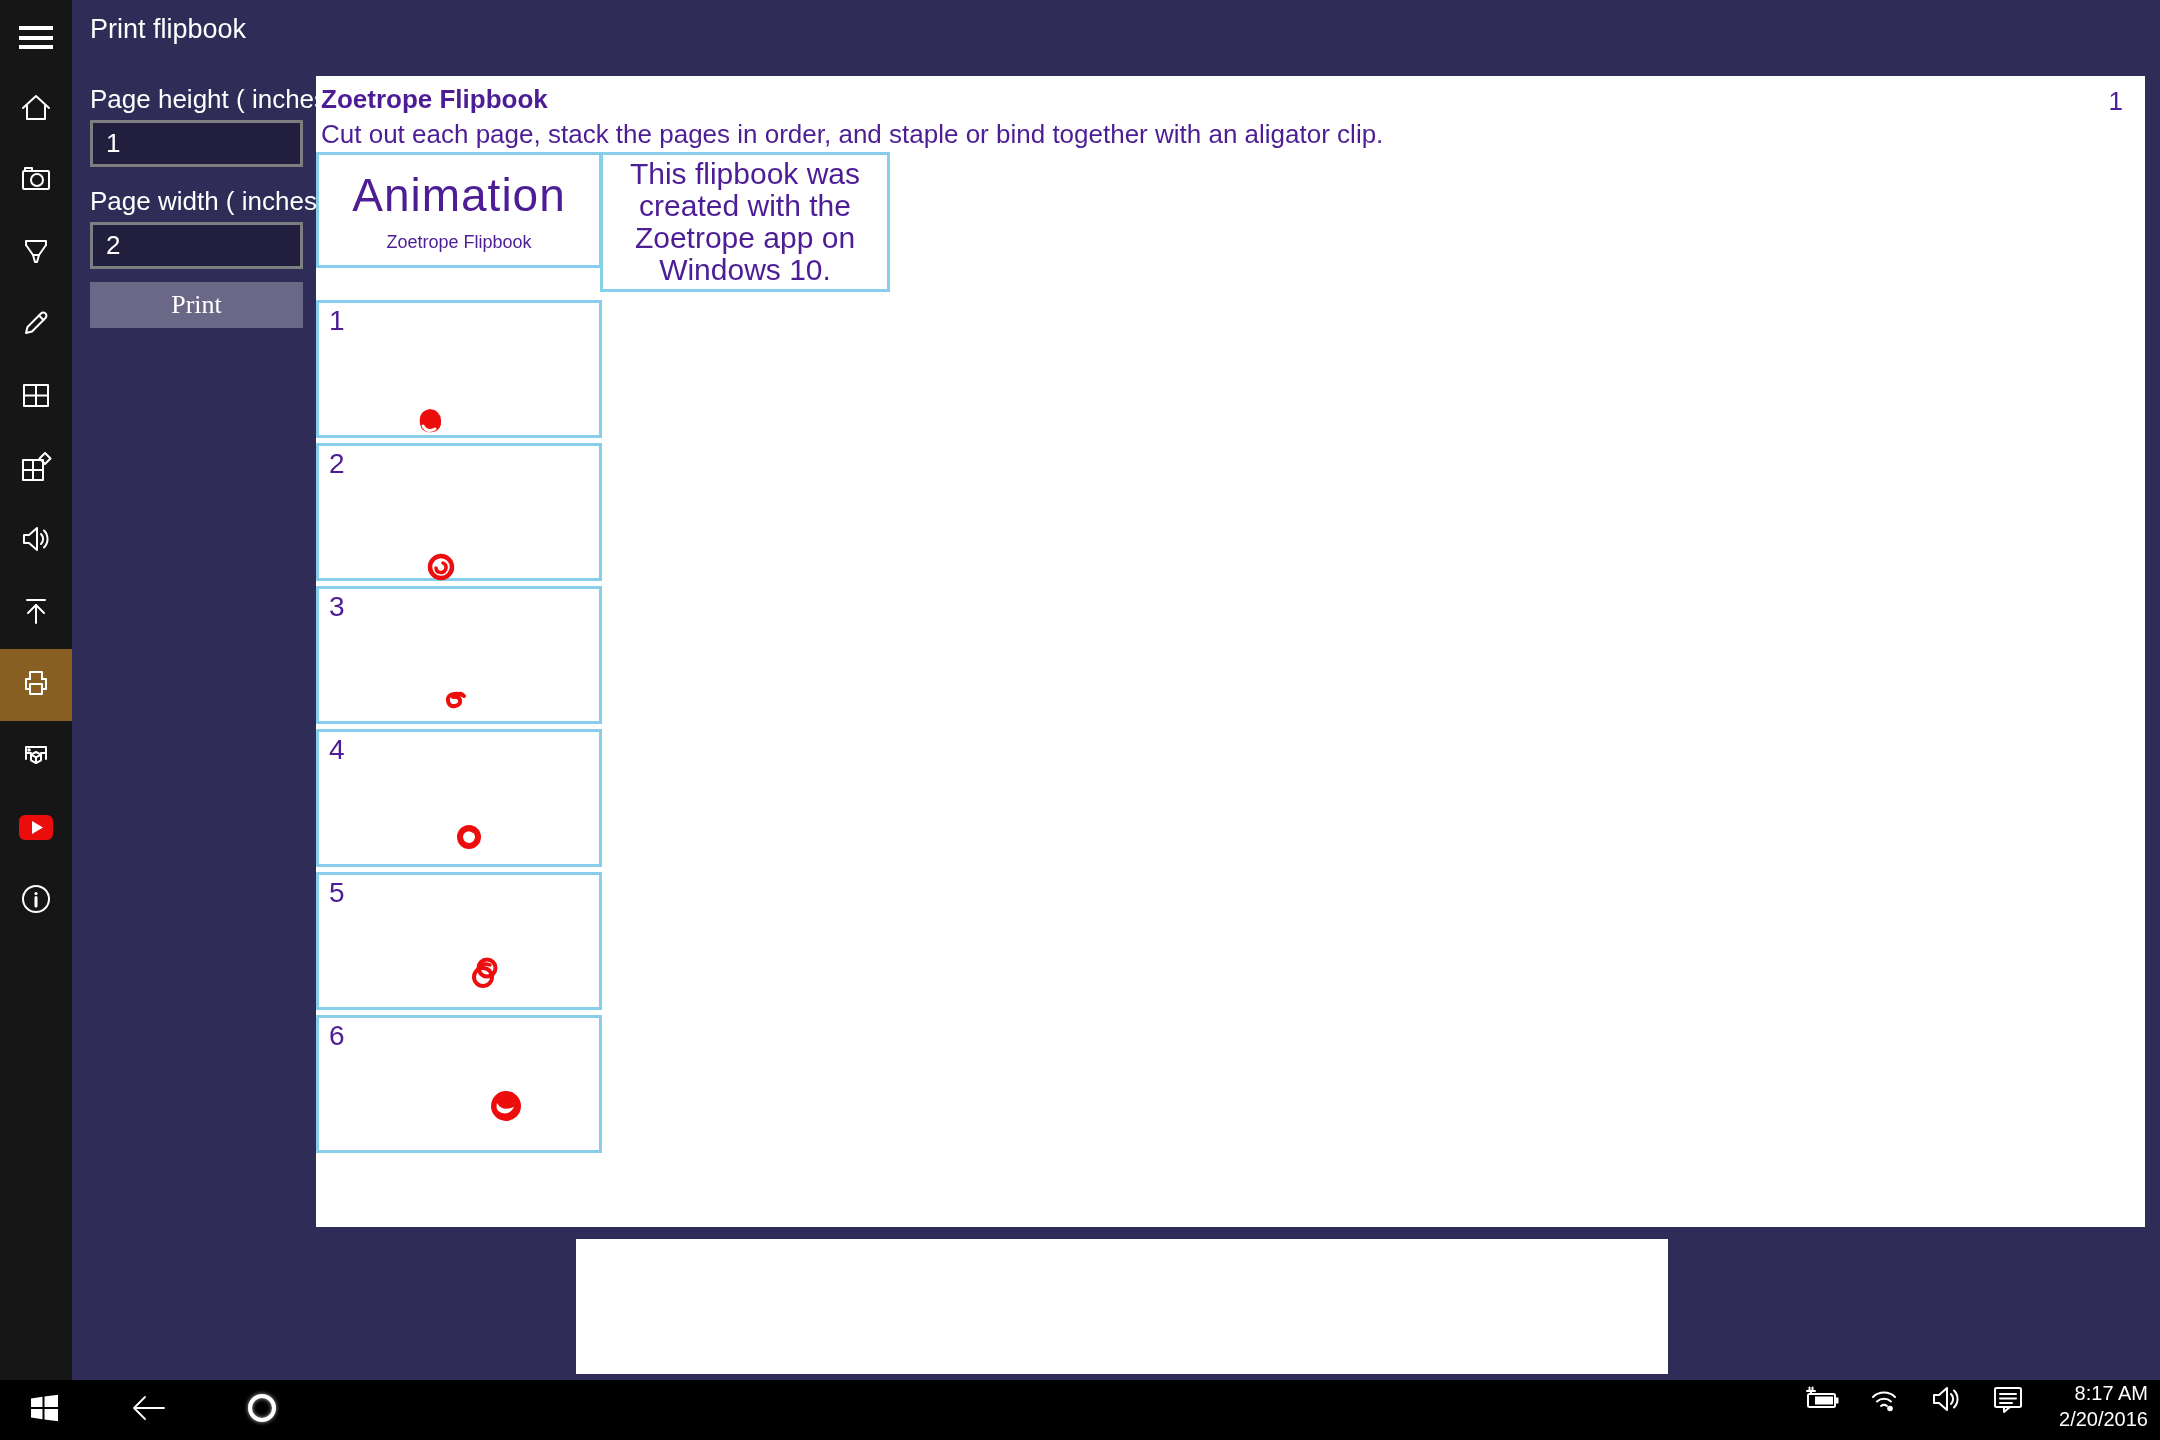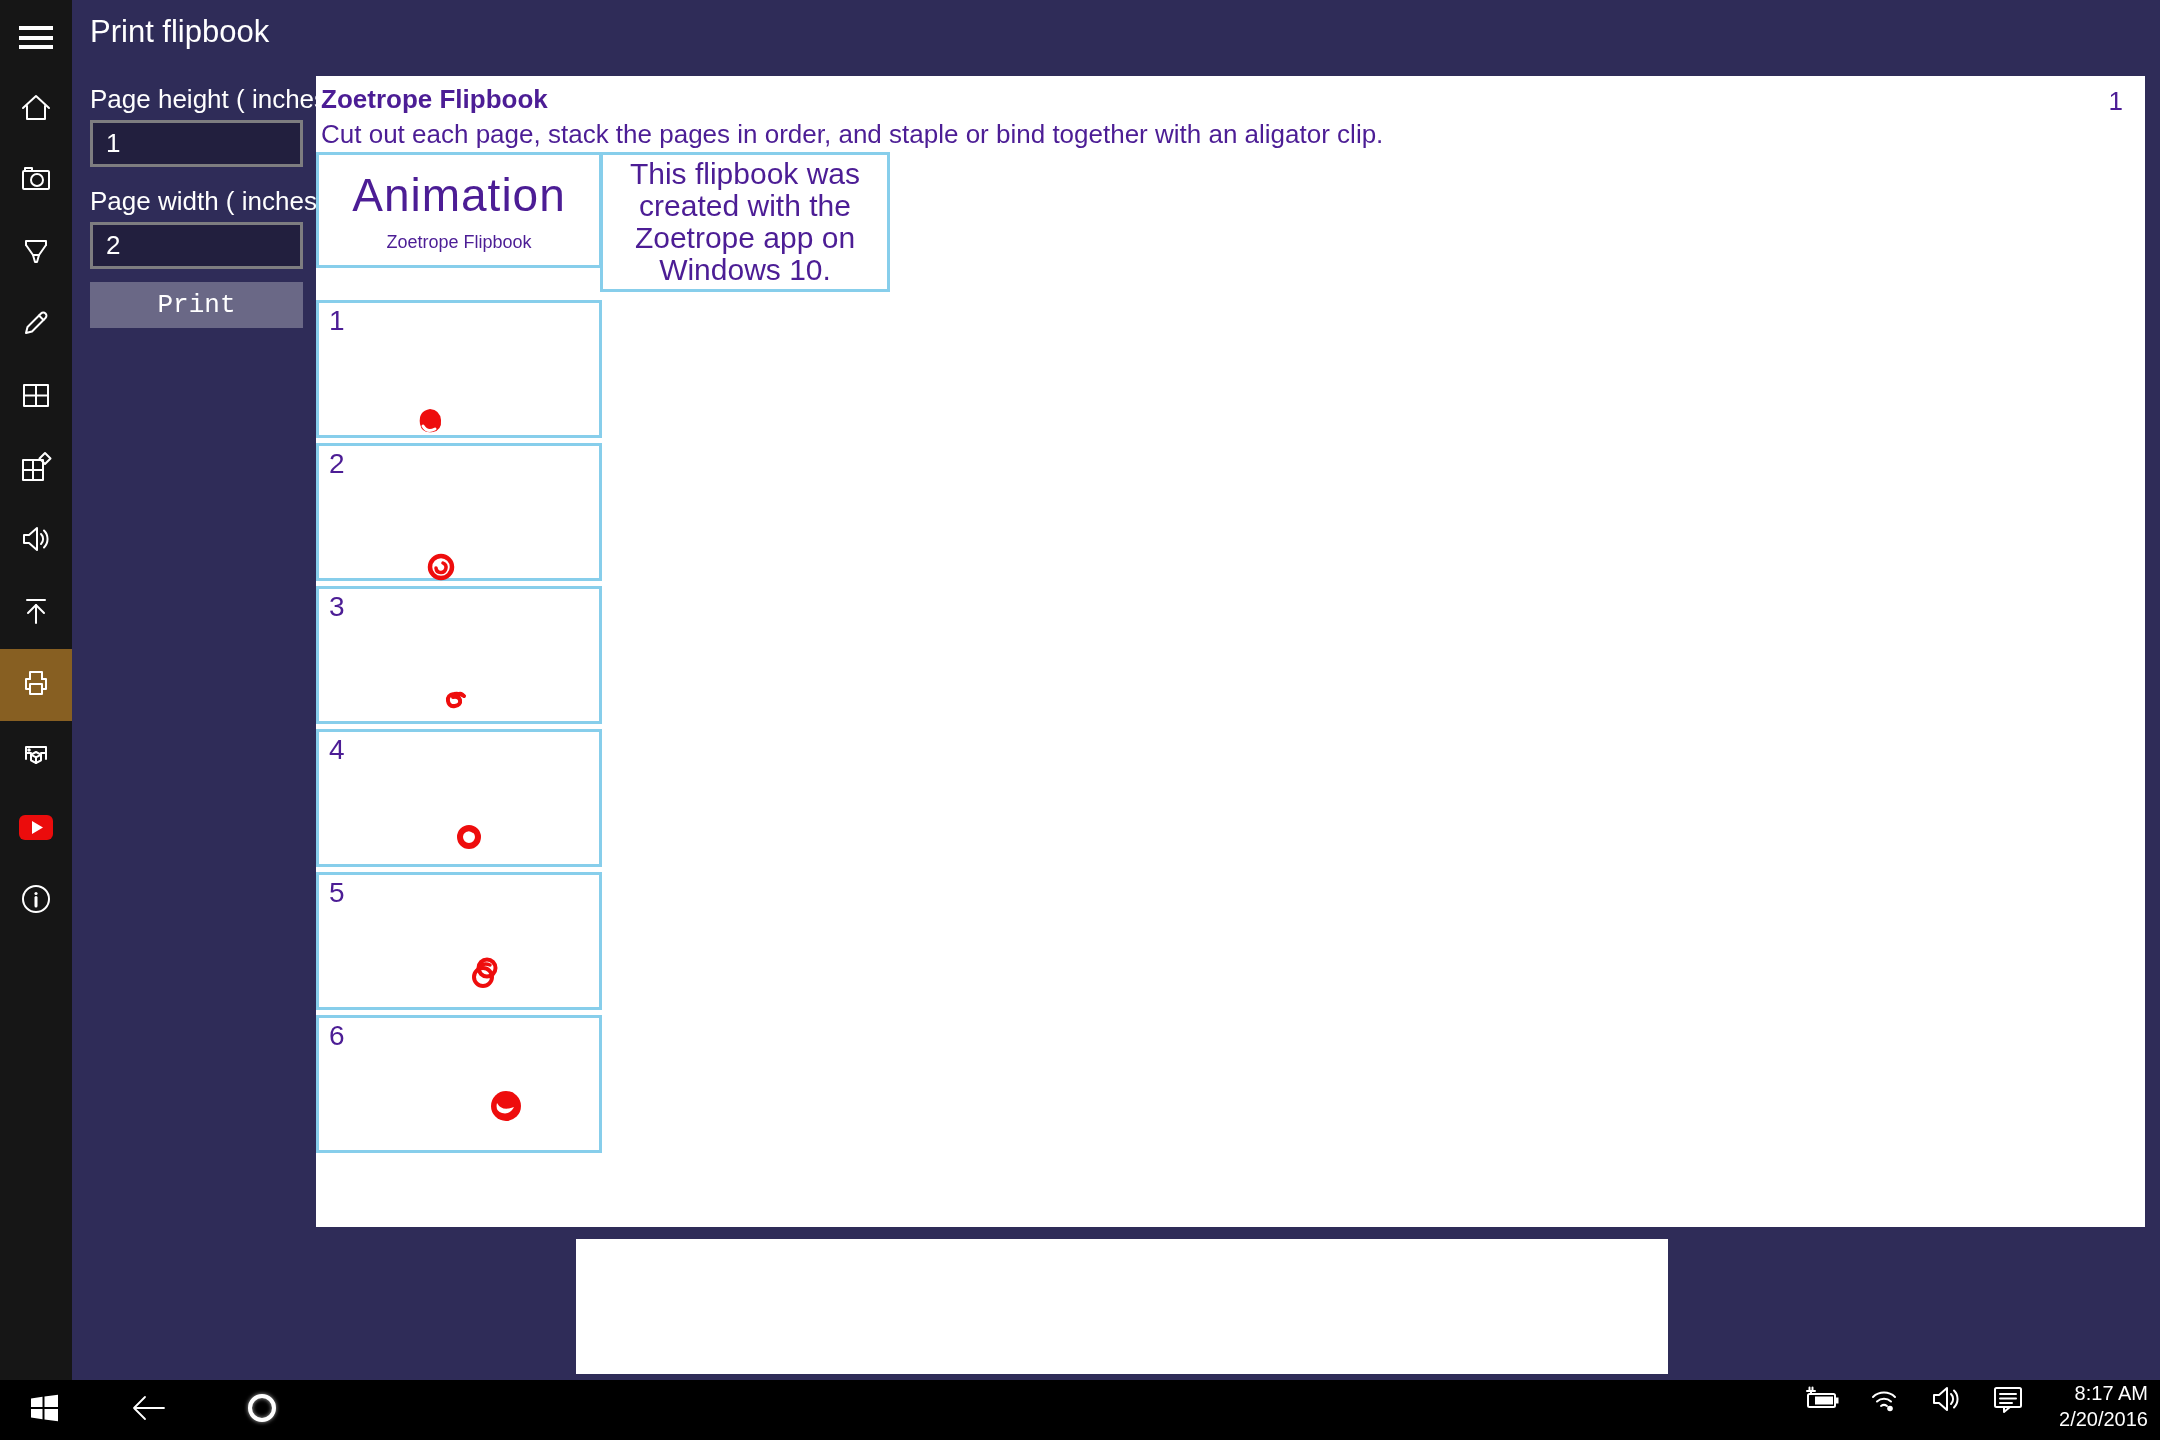--- a/index.html
+++ b/index.html
@@ -13,27 +13,27 @@
   
   .sidebar { position:absolute; left:0; top:0; width:72px; height:1380px; background:#161616; z-index:6; }
   .hamburger { position:absolute; left:19px; top:26px; width:34px; height:23px;
     display:flex; flex-direction:column; justify-content:space-between; cursor:pointer; }
   .hamburger span { display:block; height:4px; background:#fff; }
   .nav { position:absolute; left:0; top:73px; width:72px; }
   .nav-item { width:72px; height:72px; display:flex; align-items:center; justify-content:center; cursor:pointer; }
   .nav-item.active { background:#875f22; }
   .nav-item svg { stroke:#fff; fill:none; stroke-width:2; stroke-linecap:round; stroke-linejoin:round; }
   
-  .app-title { position:absolute; left:90px; top:14px; font-size:31px; color:#fff; }
+  .app-title { position:absolute; left:90px; top:14px; font-size:27px; color:#fff; }
   .form-label { position:absolute; left:90px; font-size:26px; color:#fff; }
   .text-input { position:absolute; left:90px; width:213px; height:47px;
     background:#221f3e; border:3px solid #7e7d80; color:#fff;
     font-size:26px; padding:0 13px; font-family:inherit; }
   .print-btn { position:absolute; left:90px; top:282px; width:213px; height:46px;
-    background:#6a6886; border:none; color:#fff; font-size:26px; font-family:Liberation Mono, monospace; cursor:pointer; }
+    background:#6a6886; border:none; color:#fff; font-size:26px; font-family:Liberation Serif, serif; cursor:pointer; }
   
   .canvas { position:absolute; left:316px; top:76px; width:1829px; height:1151px; background:#fff; color:#4c1d95; }
   .doc-title { position:absolute; left:5px; top:8px; font-size:26px; font-weight:bold; }
   .doc-instructions { position:absolute; left:5px; top:43px; font-size:26px; }
   .page-number { position:absolute; right:22px; top:10px; font-size:26px; }
   .bordered { border:3px solid #87ceeb; background:#fff; }
   .cover-box { position:absolute; left:0; top:76px; width:286px; height:116px;
     display:flex; flex-direction:column; align-items:center; justify-content:center; }
   .cover-title { font-size:46px; font-weight:300; letter-spacing:1px; }
   .cover-subtitle { font-size:18px; margin-top:10px; }

